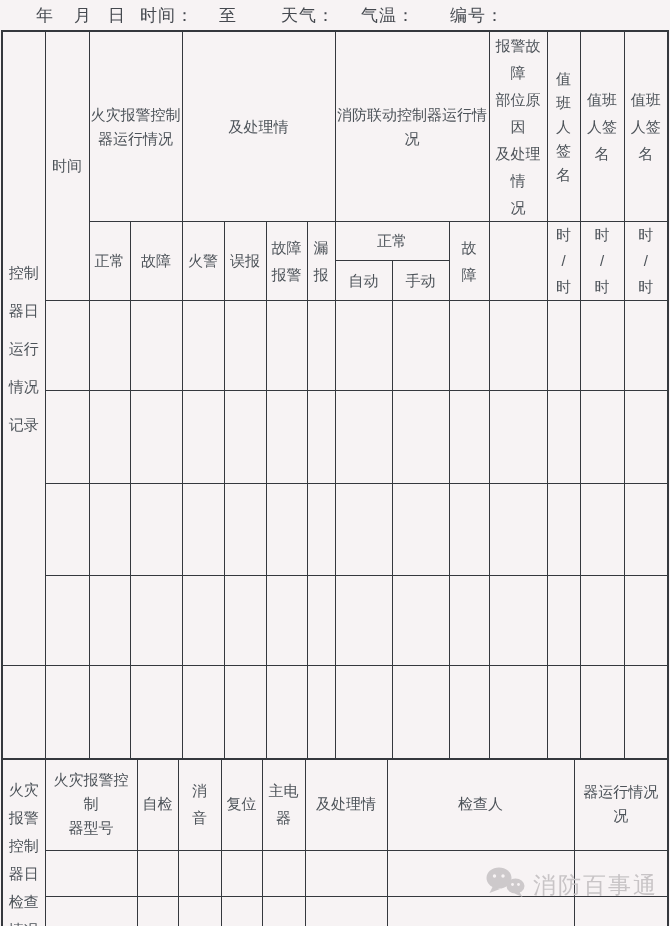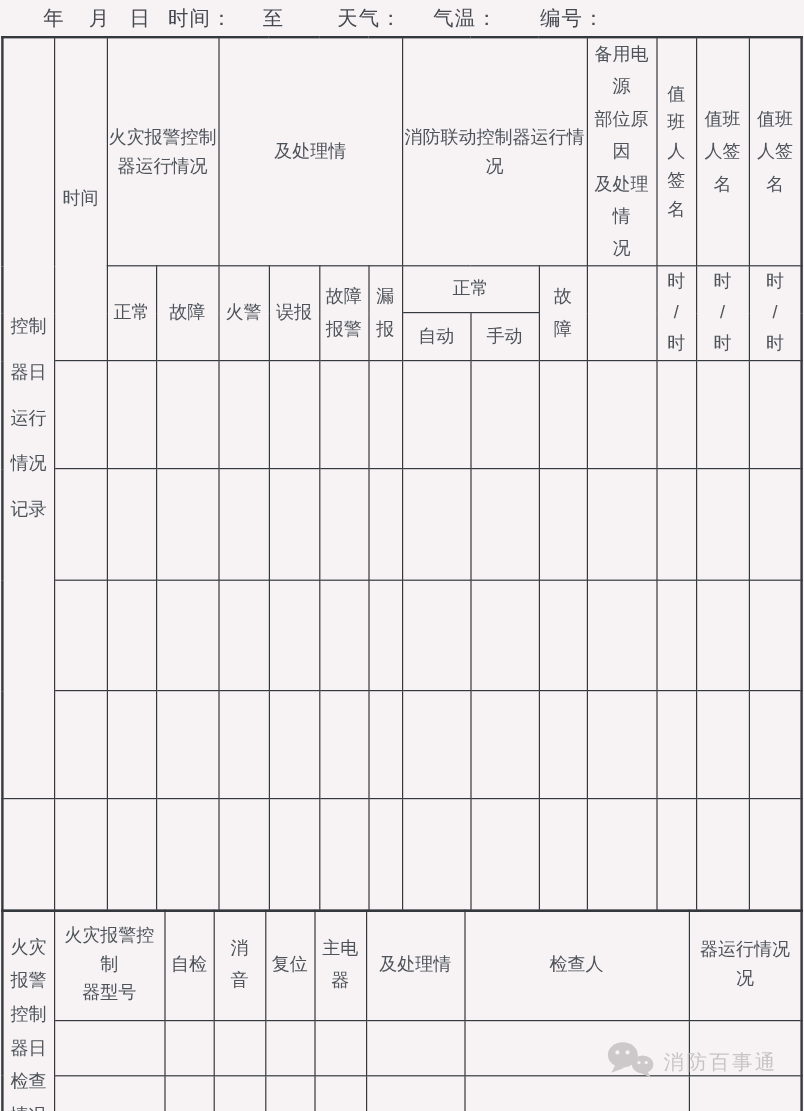--- a/index.html
+++ b/index.html
@@ -65,27 +65,27 @@
   td.v-label2{line-height:28px;font-size:15px;}
   td.lh2{line-height:24px;}
   td.fault-info{line-height:27px;}
   td.sig-narrow{line-height:24px;}
   td.sig-wide{line-height:27px;margin-top:43px;}
   td.shift{line-height:26px;}
   td.two-line{line-height:27px;}
 
   .watermark{
     position:absolute;
-    right:22px;
+    right:12px;
     bottom:21px;
     display:flex;
     align-items:center;
     gap:7px;
     color:#c8c4c6;
-    font-size:17px;
+    font-size:23px;
     letter-spacing:2px;
     pointer-events:none;
   }
 </style>
 </head>
 <body>
 
 <div class="topbar">
   <span>年</span>
   <span>月</span>
@@ -121,21 +121,21 @@
 器日
 运行
 情况
 记录</td>
     <td rowspan="3">时间</td>
     <td class="lh2" colspan="2">火灾报警控制
 器运行情况</td>
     <td colspan="4">及处理情</td>
     <td class="lh2" colspan="3">消防联动控制器运行情
 况</td>
-    <td class="fault-info">备用电源
+    <td class="fault-info">报警故障
 部位原因
 及处理情
 况</td>
     <td class="sig-narrow">值
 班
 人
 签
 名</td>
     <td class="sig-wide">值班
 人签

